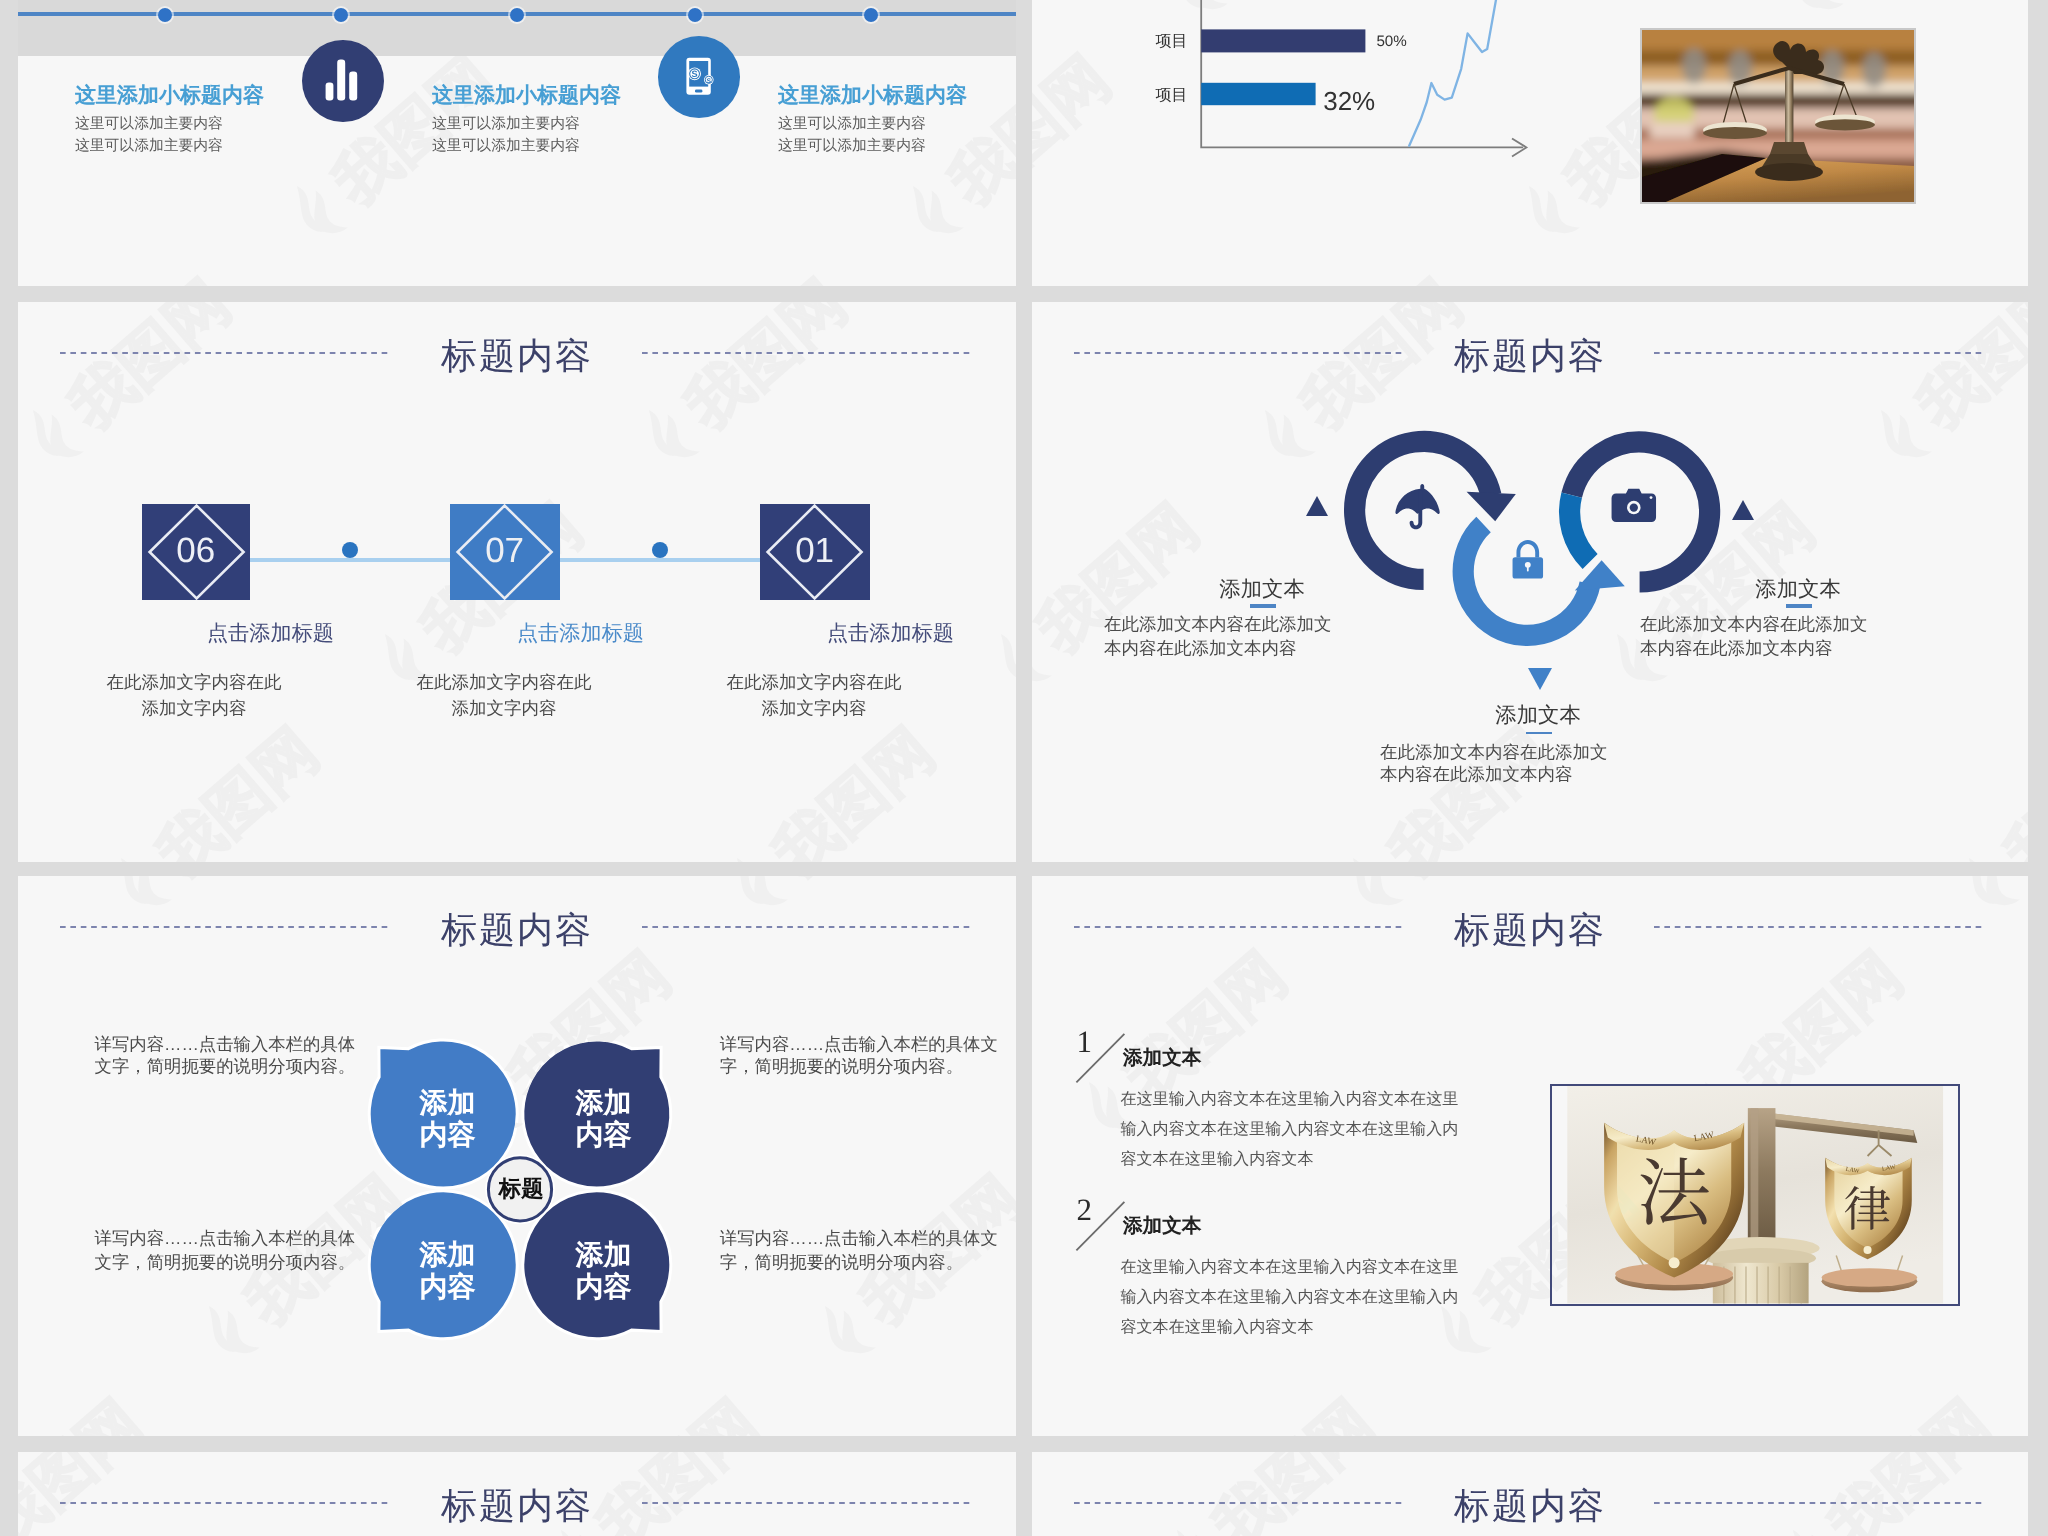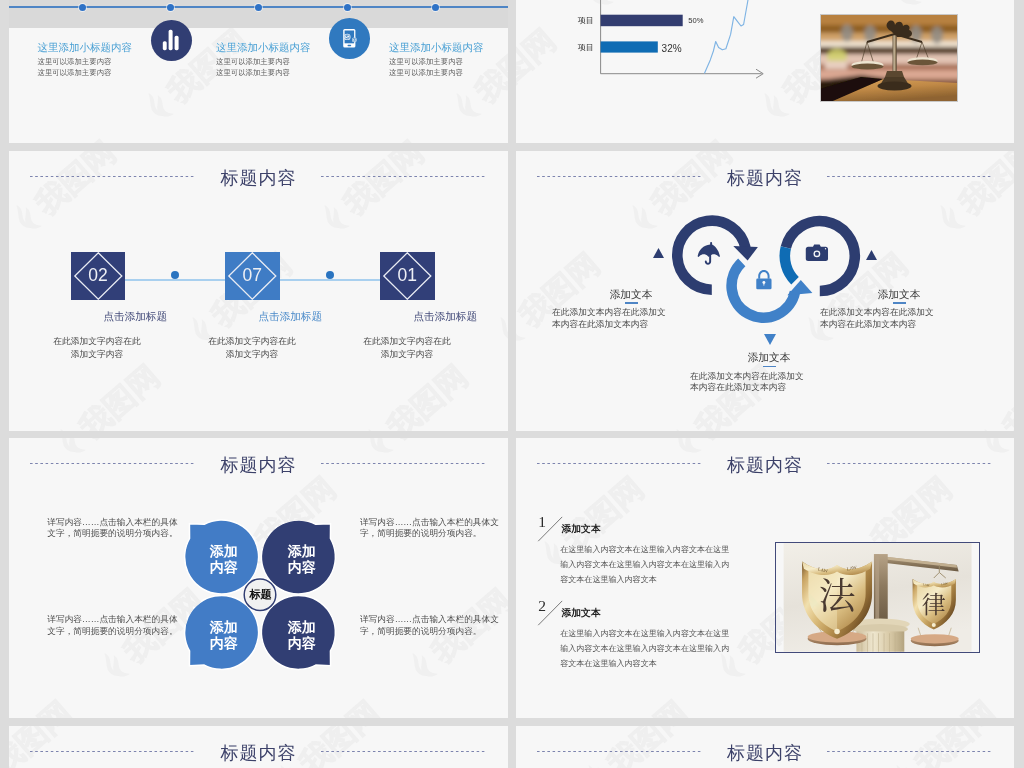--- a/index.html
+++ b/index.html
@@ -15,21 +15,21 @@
   .ttl{position:absolute;left:0;right:0;text-align:center;color:#3c4169;
        font-weight:400;letter-spacing:1px;}
   .dash{position:absolute;height:1px;
         background-image:linear-gradient(to right,#7d84ae 0,#7d84ae 2.6px,transparent 2.6px,transparent 5.2px);
         background-size:5.2px 1px;background-repeat:repeat-x;}
 
   
   .s1-topbar{position:absolute;left:0;right:0;background:#d9d9d9;}
   .s1-line{position:absolute;height:2px;background:#4e85c5;}
   .s1-dot{position:absolute;width:7px;height:7px;border-radius:50%;background:#2f72c6;box-shadow:0 0 0 1px rgba(255,255,255,0.55);}
-  .s1-col-h{position:absolute;color:#479fd4;font-weight:normal;white-space:nowrap;}
+  .s1-col-h{position:absolute;color:#479fd4;font-weight:bold;white-space:nowrap;}
   .s1-col-b{position:absolute;color:#5a5a5a;white-space:nowrap;line-height:1.45;}
   .s1-circ{position:absolute;border-radius:50%;display:flex;align-items:center;justify-content:center;}
   .s2-lab{position:absolute;color:#333;white-space:nowrap;}
   .s2-img{position:absolute;overflow:hidden;border:1px solid #c8c8c8;}
 
   
   .d-box{position:absolute;display:flex;align-items:center;justify-content:center;}
   .d-num{position:relative;color:#eef0f6;font-weight:300;z-index:2;}
   .t-line{position:absolute;height:2px;background:#a9d0ef;}
   .t-dot{position:absolute;width:8px;height:8px;border-radius:50%;background:#2a74c0;}
@@ -122,21 +122,21 @@
     <rect x="84.6" y="178.4" width="57.2" height="11.2" fill="#0f6cb4"></rect>
 
     <path d="M 188.6 209.9 L 194.3 196.9 L 197.4 188 L 199.7 178.5 L 202.6 184.4 L 206.3 186.8
              L 209.9 185.8 L 214.6 171.4 L 217.8 153.7 L 221.4 158.4 L 225 163 L 227.6 161.5
              L 231.8 138 L 234.3 124" fill="none" stroke="#7fb4e4" stroke-width="1.15" stroke-linejoin="round" stroke-linecap="round"></path>
   </svg>
 
   <div class="s2-lab" style="left:61.8px;top:152px;font-size:8px;">项目</div>
   <div class="s2-lab" style="left:172.2px;top:153px;font-size:7.6px;">50%</div>
   <div class="s2-lab" style="left:61.8px;top:178.7px;font-size:8px;">项目</div>
-  <div class="s2-lab" style="left:145.6px;top:179.8px;font-size:10px;">32%</div>
+  <div class="s2-lab" style="left:145.6px;top:179.8px;font-size:13px;">32%</div>
 
   <div class="s2-img" style="left:304px;top:151px;width:136px;height:86px;">
     <svg viewBox="0 0 136 86" style="display:block;width:136px;height:86px;">
       <defs>
         <linearGradient id="crtbg" x1="0" y1="0" x2="1" y2="1">
           <stop offset="0" stop-color="#b97a3c"></stop>
               <stop offset="0.35" stop-color="#d89a55"></stop>
           <stop offset="0.7" stop-color="#a86c31"></stop>
               <stop offset="1" stop-color="#7d4f24"></stop>
         </linearGradient>
@@ -211,21 +211,21 @@
 
   <div class="t-line" style="left:116px;width:110px;top:128px;"></div>
   <div class="t-dot" style="left:162px;top:120px;"></div>
   <div class="t-line" style="left:271px;width:110px;top:128px;"></div>
   <div class="t-dot" style="left:317px;top:120px;"></div>
 
   <div class="d-box" style="left:61.6px;top:100.6px;width:54.6px;height:48px;background:#313f78;">
     <svg style="position:absolute;left:0;top:0;width:54.6px;height:48px;" viewBox="0 0 54.6 48">
       <path d="M27.3 0.8 L50.8 24 L27.3 47.2 L3.8 24 Z" fill="none" stroke="#e9ecf4" stroke-width="1.3"></path>
     </svg>
-    <div class="d-num" style="font-size:17.5px;">02</div>
+    <div class="d-num" style="font-size:17.5px;">06</div>
   </div>
   <div class="d-box" style="left:216.0px;top:100.6px;width:54.6px;height:48px;background:#3f7cc5;">
     <svg style="position:absolute;left:0;top:0;width:54.6px;height:48px;" viewBox="0 0 54.6 48">
       <path d="M27.3 0.8 L50.8 24 L27.3 47.2 L3.8 24 Z" fill="none" stroke="#e9ecf4" stroke-width="1.3"></path>
     </svg>
     <div class="d-num" style="font-size:17.5px;">07</div>
   </div>
   <div class="d-box" style="left:371.0px;top:100.6px;width:54.6px;height:48px;background:#313f78;">
     <svg style="position:absolute;left:0;top:0;width:54.6px;height:48px;" viewBox="0 0 54.6 48">
       <path d="M27.3 0.8 L50.8 24 L27.3 47.2 L3.8 24 Z" fill="none" stroke="#e9ecf4" stroke-width="1.3"></path>

